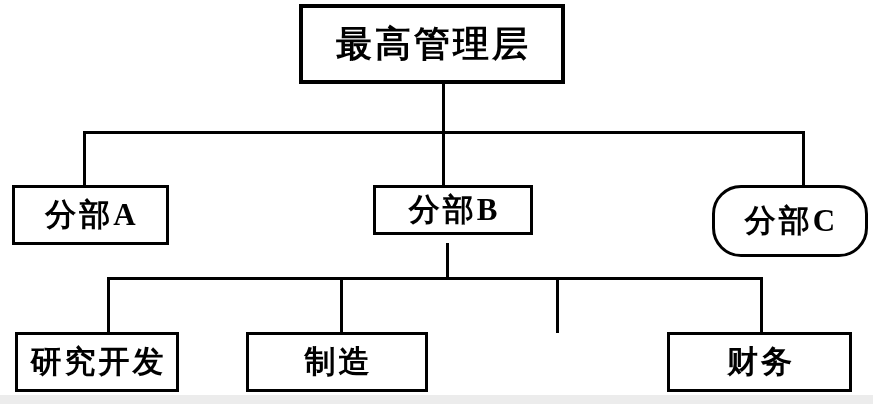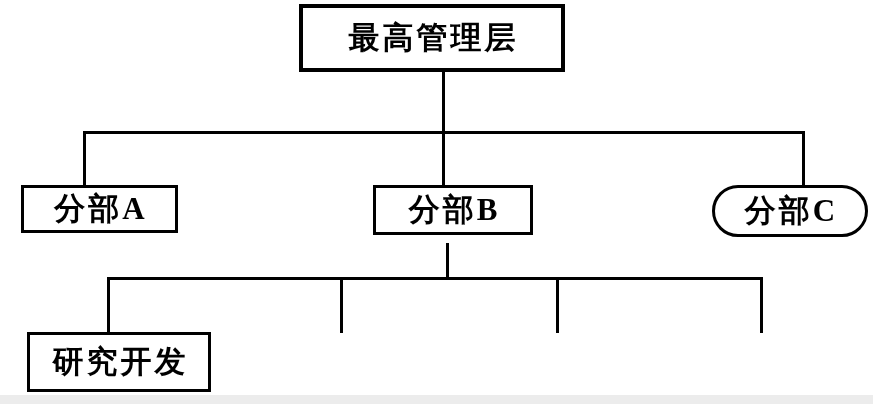--- a/index.html
+++ b/index.html
@@ -31,28 +31,28 @@
     align-items: center;
     justify-content: center;
     font-weight: 700;
     font-size: 31px;
     letter-spacing: 3px;
     color: #000000;
     white-space: nowrap;
   }
   .node span { text-indent: 3px; }
   .node-top {
-    left: 299px; top: 4px; width: 266px; height: 68px;
+    left: 299px; top: 4px; width: 266px; height: 80px;
     border-width: 4px;
-    font-size: 31px;
+    font-size: 36px;
   }
-  .node-div-a { left: 21px;   top: 185px; width: 157px; height: 48px; }
+  .node-div-a { left: 12px;   top: 185px; width: 157px; height: 60px; }
   .node-div-b { left: 373px; top: 185px; width: 160px; height: 50px; }
-  .node-div-c { left: 712px; top: 185px; width: 156px; height: 52px; border-radius: 29px; }
-  .node-rnd   { left: 27px;  top: 332px; width: 184px; height: 60px; }
+  .node-div-c { left: 712px; top: 185px; width: 156px; height: 72px; border-radius: 29px; }
+  .node-rnd   { left: 15px;  top: 332px; width: 164px; height: 60px; }
   .node-mfg   { left: 246px; top: 332px; width: 182px; height: 60px; }
   .node-sales { left: 462px; top: 332px; width: 185px; height: 60px; }
   .node-fin   { left: 667px; top: 332px; width: 185px; height: 60px; }
   .footer-strip {
     position: absolute;
     left: 0; top: 395px;
     width: 873px; height: 9px;
     background: #ececec;
   }
 </style>
@@ -85,18 +85,24 @@
   </div>
 
   <div class="node node-div-c">
     <span>分部C</span>
   </div>
 
   <div class="node node-rnd">
     <span>研究开发</span>
   </div>
 
+  <div class="node node-mfg">
+    <span>制造</span>
+  </div>
 
 
+  <div class="node node-fin">
+    <span>财务</span>
+  </div>
 
   <div class="footer-strip"></div>
 
 </div>
 
 </body></html>

